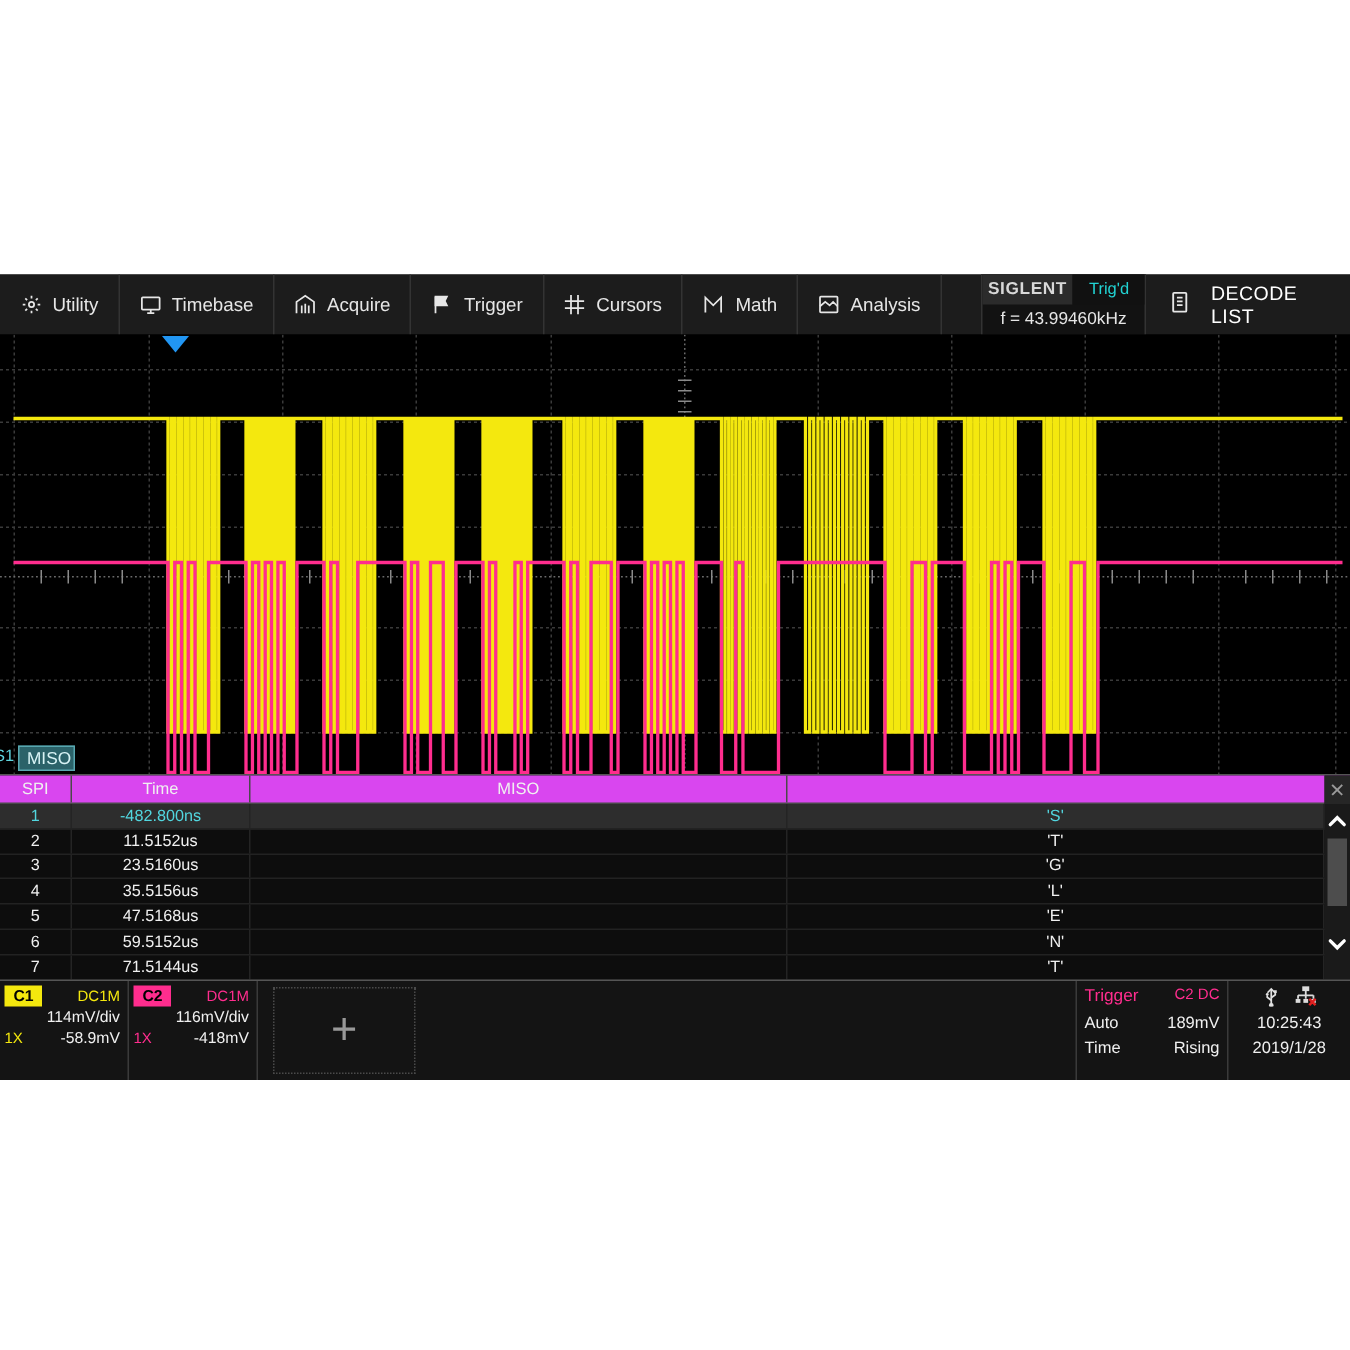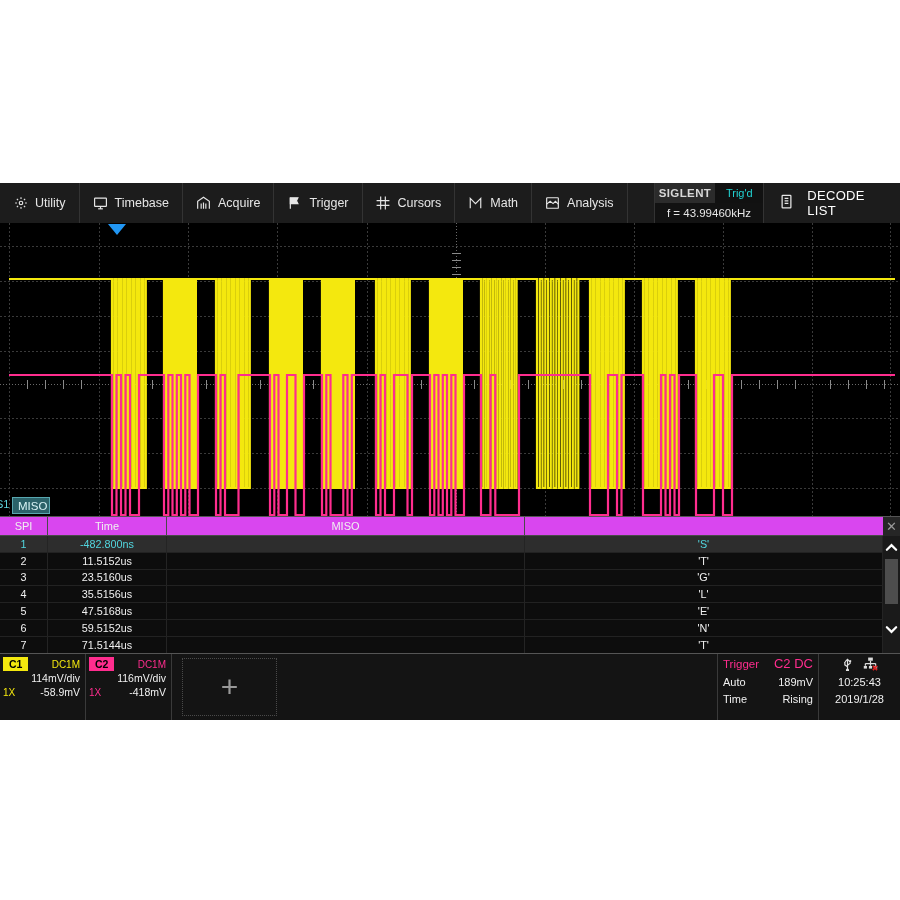--- a/index.html
+++ b/index.html
@@ -458,21 +458,21 @@
     <div id="mathbox">
       <span id="mathplus">+</span>
     </div>
 
     <div id="statusmid"></div>
 
 
     <div class="panel" id="pTrigger">
       <div class="ptitle" style="justify-content:space-between">
         <span style="color:#ff2d8e">Trigger</span>
-        <span style="color:#ff2d8e;font-size:13px">C2 DC</span>
+        <span style="color:#ff2d8e;font-size:10px">C2 DC</span>
       </div>
       <div class="prow">
         <span class="pc" style="width:45px">Auto</span>
         <span class="pc" style="width:56px;justify-content:flex-end">189mV</span>
       </div>
       <div class="prow">
         <span class="pc" style="width:45px">Time</span>
         <span class="pc" style="width:56px;justify-content:flex-end">Rising</span>
       </div>
     </div>

